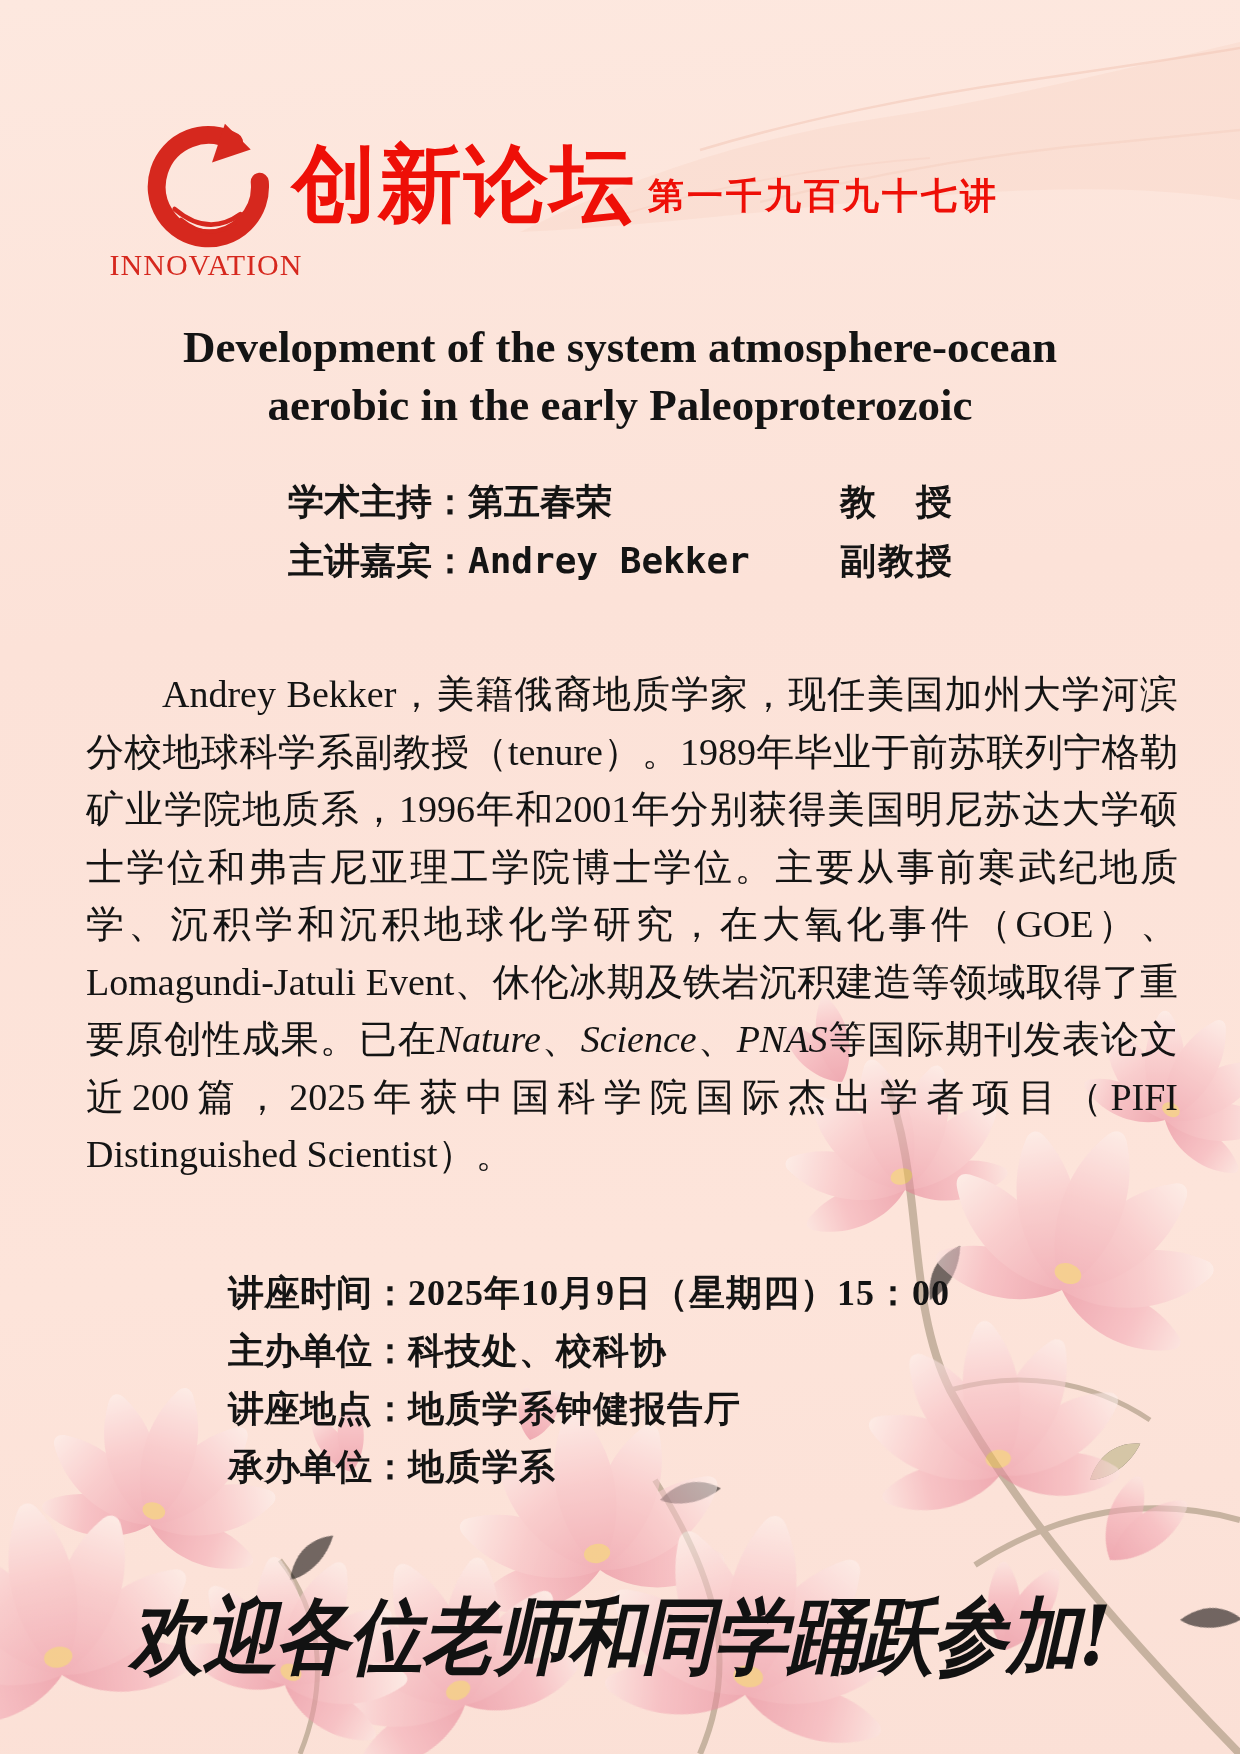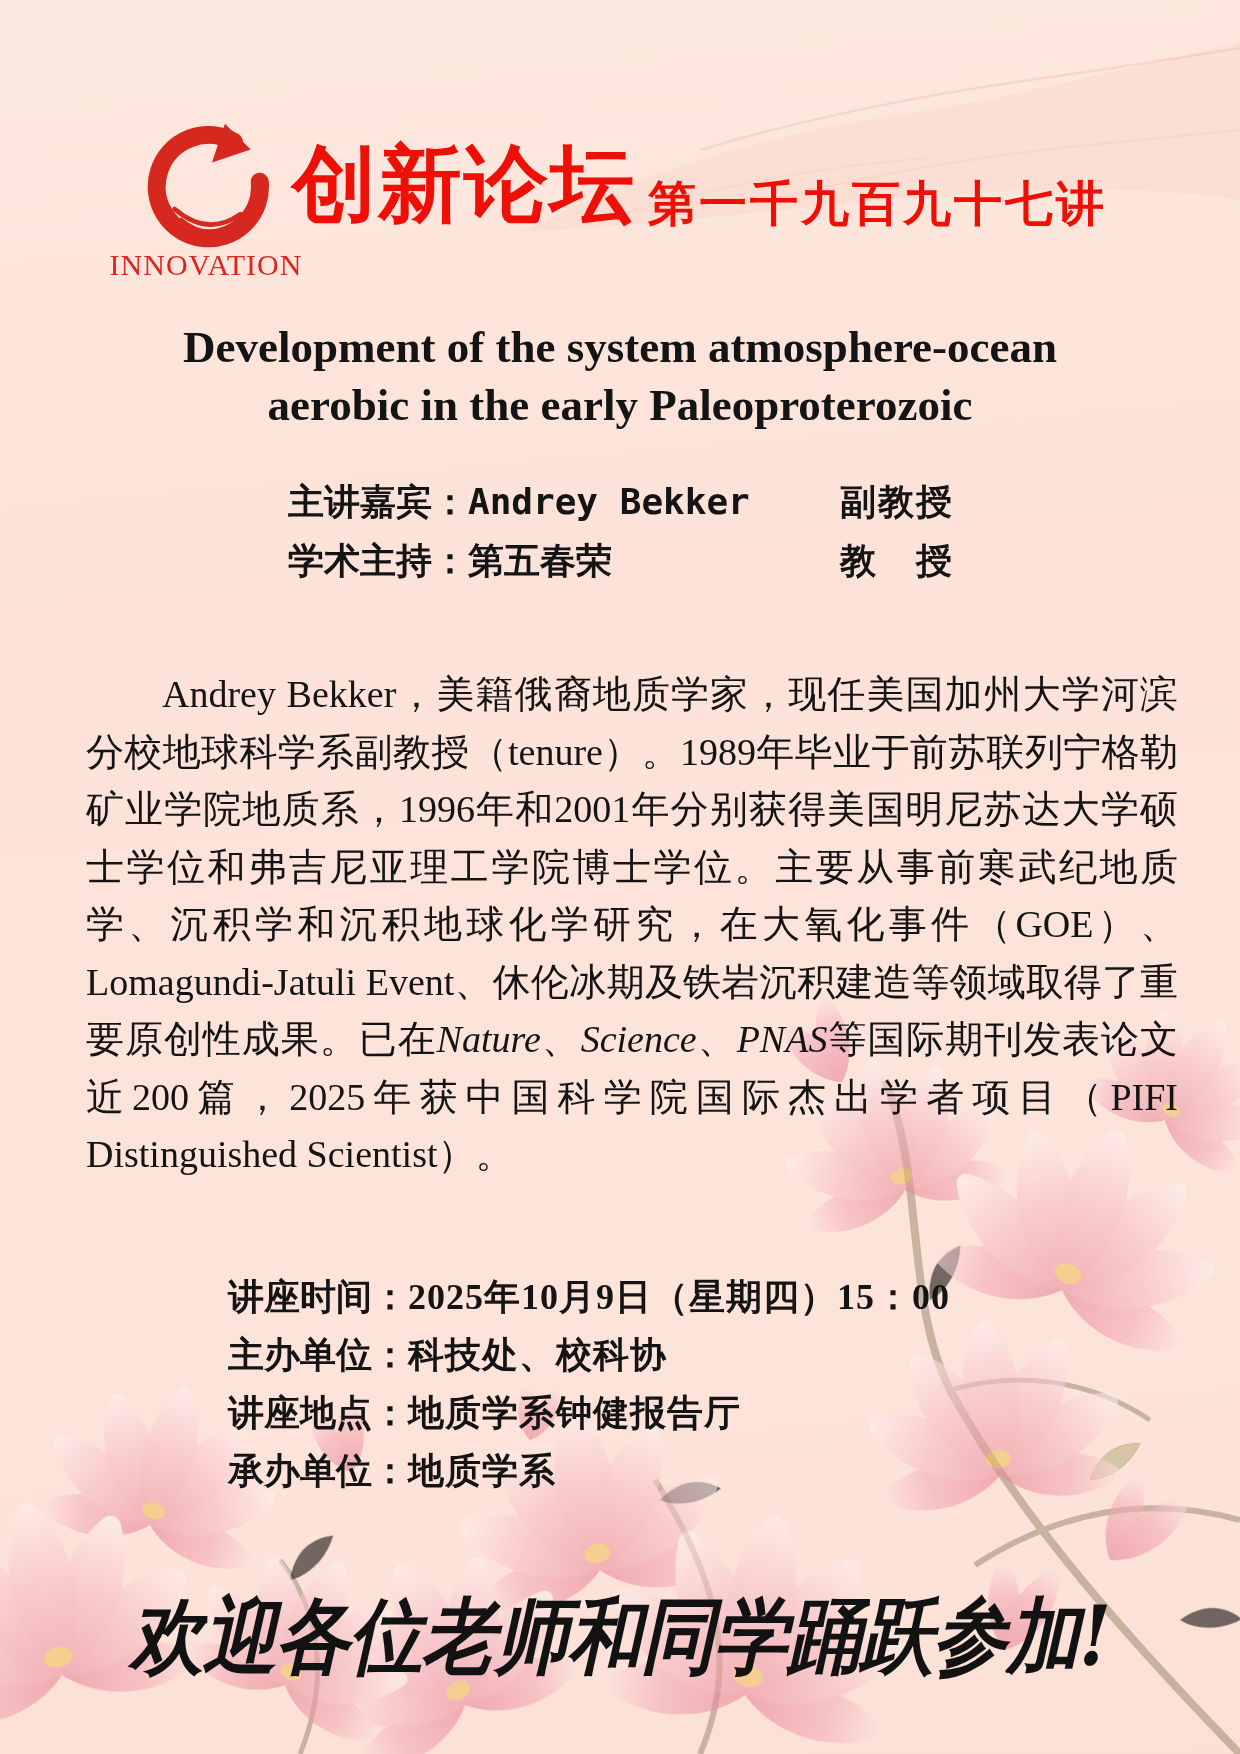--- a/index.html
+++ b/index.html
@@ -22,21 +22,21 @@
     color:#d6281e;font-family:"Liberation Serif",serif;
   }
   #forum-title{
     position:absolute;left:292px;top:128px;
     font-family:Liberation Sans, sans-serif;
     font-size:84px;font-weight:900;color:#ee0f07;letter-spacing:2px;
   }
   #lecture-no{
     position:absolute;left:648px;top:172px;
     font-family:Liberation Mono, monospace;
-    font-size:48px;font-weight:700;color:#ee0f07;letter-spacing:3px;
+    font-size:36px;font-weight:700;color:#ee0f07;letter-spacing:3px;
   }
 
   
   #talk-title{
     position:absolute;left:40px;top:318px;width:1160px;
     text-align:center;font-weight:700;font-size:45px;line-height:58px;
     font-family:"Liberation Serif","DejaVu Serif",serif;
   }
 
   
@@ -49,21 +49,21 @@
   
   #bio{
     position:absolute;left:86px;top:628px;width:1092px;
     font-size:38px;line-height:57.5px;text-align:justify;
     text-indent:2em;
   }
   #bio .it{font-style:italic;}
 
   
   #details{position:absolute;left:228px;top:1264px;}
-  .det-row{display:flex;align-items:flex-end;height:58px;font-size:36px;}
+  .det-row{display:flex;align-items:center;height:58px;font-size:36px;}
   .det-label{font-family:"Liberation Sans",sans-serif;font-weight:700;}
   .det-value{font-weight:700;letter-spacing:1px;}
 
   
   #slogan{
     position:absolute;left:0;top:1582px;width:1240px;
     text-align:center;font-size:74px;font-weight:900;font-style:italic;
     transform:scaleY(1.12);transform-origin:top center;
     letter-spacing:-1px;color:#121212;
     font-family:"DejaVu Serif","Liberation Serif",serif;
@@ -156,29 +156,29 @@
   <div id="forum-title">创新论坛</div>
   <div id="lecture-no">第一千九百九十七讲</div>
 
   <div id="talk-title">
     <div>Development of the system atmosphere-ocean</div>
     <div>aerobic in the early Paleoproterozoic</div>
   </div>
 
   <div id="speakers">
     <div class="spk-row">
+      <span class="spk-label">学术主持：</span>
+      <span class="spk-name">第五春荣</span>
+      <span class="spk-title">教　授</span>
+    </div>
+    <div class="spk-row">
       <span class="spk-label">主讲嘉宾：</span>
       <span class="spk-name">Andrey Bekker</span>
       <span class="spk-title">副教授</span>
     </div>
-    <div class="spk-row">
-      <span class="spk-label">学术主持：</span>
-      <span class="spk-name">第五春荣</span>
-      <span class="spk-title">教　授</span>
-    </div>
   </div>
 
   <p id="bio">
     <span>Andrey Bekker，美籍俄裔地质学家，现任美国加州大学河滨分校地球科学系副教授（tenure）。1989年毕业于前苏联列宁格勒矿业学院地质系，1996年和2001年分别获得美国明尼苏达大学硕士学位和弗吉尼亚理工学院博士学位。主要从事前寒武纪地质学、沉积学和沉积地球化学研究，在大氧化事件（GOE）、Lomagundi-Jatuli Event、休伦冰期及铁岩沉积建造等领域取得了重要原创性成果。已在</span><span class="it">Nature</span><span>、</span><span class="it">Science</span><span>、</span><span class="it">PNAS</span><span>等国际期刊发表论文近200篇，2025年获中国科学院国际杰出学者项目（PIFI Distinguished Scientist）。</span>
   </p>
 
   <div id="details">
     <div class="det-row">
       <span class="det-label">讲座时间：</span>
       <span class="det-value">2025年10月9日（星期四）15：00</span>

